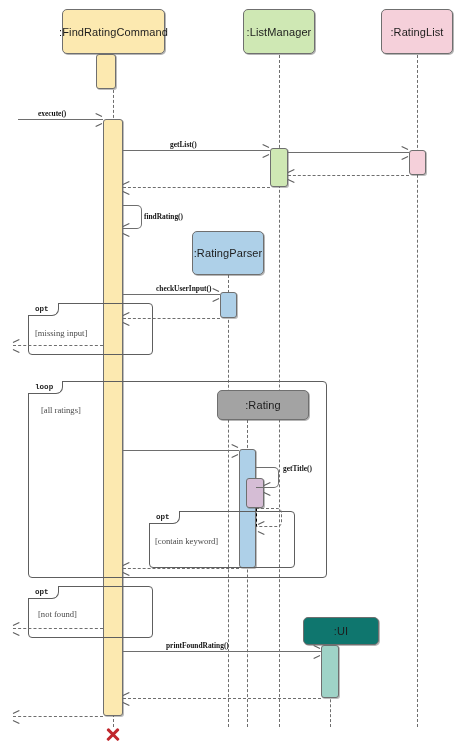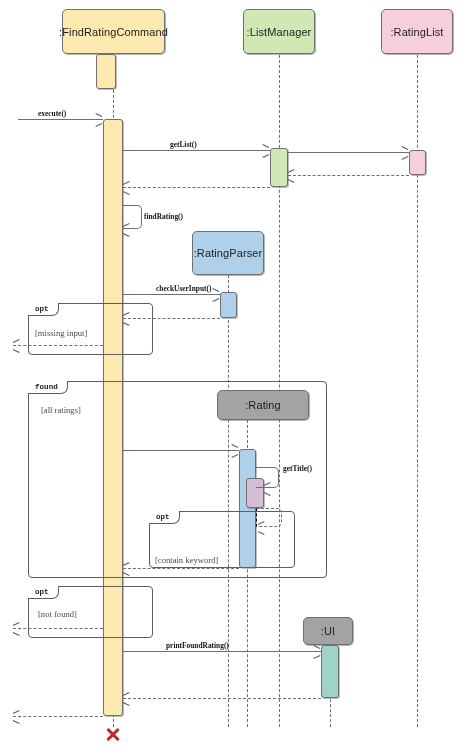--- a/index.html
+++ b/index.html
@@ -67,21 +67,21 @@
   </div>
   <div class="pbox" style="left:381px;top:9px;width:72px;height:45px;background:#f5d0da;">
     <span>:RatingList</span>
   </div>
   <div class="pbox" style="left:192px;top:231px;width:72px;height:44px;background:#aed0e8;">
     <span>:RatingParser</span>
   </div>
   <div class="pbox" style="left:217px;top:390px;width:92px;height:30px;background:#a3a3a3;">
     <span>:Rating</span>
   </div>
-  <div class="pbox" style="left:303px;top:617px;width:50px;height:28px;background:#a3a3a3;">
+  <div class="pbox" style="left:303px;top:617px;width:76px;height:28px;background:#0f766e;">
     <span>:UI</span>
   </div>
 
   <div class="act" style="left:96px;top:54px;width:20px;height:35px;background:#fce9b0;"></div>
 
   <div class="act" style="left:103px;top:119px;width:20px;height:597px;background:#fce9b0;"></div>
 
   <div class="act" style="left:270px;top:148px;width:18px;height:39px;background:#cfe8b4;"></div>
 
   <div class="act" style="left:409px;top:150px;width:17px;height:25px;background:#f5d0da;"></div>
@@ -97,31 +97,31 @@
   <div class="frag" style="left:28px;top:303px;width:125px;height:52px;"></div>
   <div class="frag-tag" style="left:28px;top:303px;">
     <span>opt</span>
   </div>
   <div class="frag-guard" style="left:35px;top:328px;">
     <span>[missing input]</span>
   </div>
 
   <div class="frag" style="left:28px;top:381px;width:299px;height:197px;"></div>
   <div class="frag-tag" style="left:28px;top:381px;">
-    <span>found</span>
+    <span>loop</span>
   </div>
   <div class="frag-guard" style="left:41px;top:405px;">
     <span>[all ratings]</span>
   </div>
 
   <div class="frag" style="left:149px;top:511px;width:146px;height:57px;"></div>
   <div class="frag-tag" style="left:149px;top:511px;">
     <span>opt</span>
   </div>
-  <div class="frag-guard" style="left:155px;top:536px;margin-top:19px;">
+  <div class="frag-guard" style="left:155px;top:536px;">
     <span>[contain keyword]</span>
   </div>
 
   <div class="frag" style="left:28px;top:586px;width:125px;height:52px;"></div>
   <div class="frag-tag" style="left:28px;top:586px;">
     <span>opt</span>
   </div>
   <div class="frag-guard" style="left:38px;top:609px;">
     <span>[not found]</span>
   </div>

